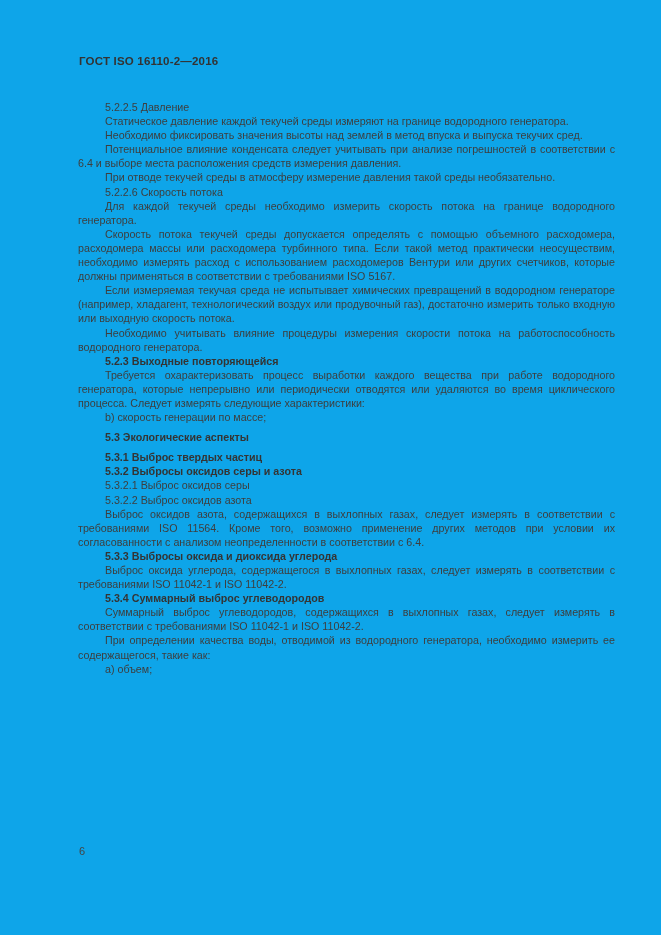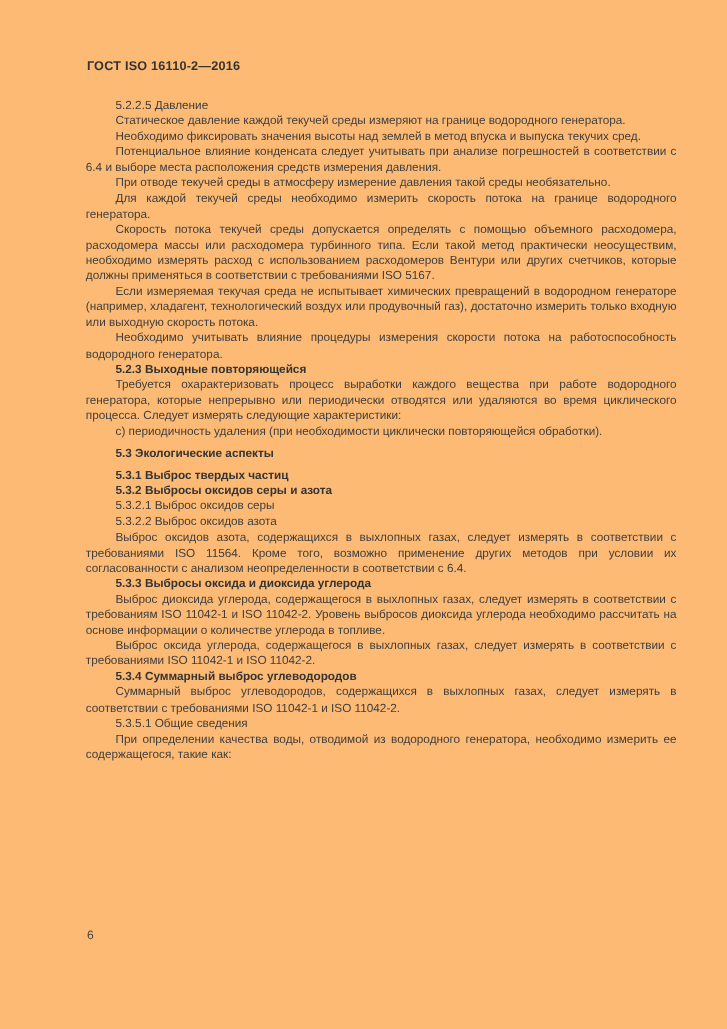--- a/index.html
+++ b/index.html
@@ -4,38 +4,38 @@
 <style>
   html, body {
     margin: 0;
     padding: 0;
     background: #ffffff;
   }
   .page {
     position: relative;
     width: 661px;
     height: 935px;
-    background: #fdba74;
+    background: #0ea5e9;
     font-family: "Liberation Sans", sans-serif;
     color: #3e3e3e;
     overflow: hidden;
   }
   .doc-header {
     position: absolute;
     left: 79px;
     top: 55px;
     font-size: 11.5px;
     font-weight: 700;
     color: #333333;
     letter-spacing: 0.2px;
   }
   .content {
     position: absolute;
     left: 78px;
-    top: 89px;
+    top: 100px;
     width: 537px;
     font-size: 10.7px;
     line-height: 14.1px;
     text-align: justify;
   }
   .content p {
     margin: 0;
     text-indent: 27px;
   }
   .content p.h-bold {
@@ -65,36 +65,36 @@
 
 <div class="page">
   <div class="doc-header">ГОСТ ISO 16110-2—2016</div>
 
   <div class="content" id="content">
       <p class="h-plain">5.2.2.5 Давление</p>
       <p class="p">Статическое давление каждой текучей среды измеряют на границе водородного генератора.</p>
       <p class="p">Необходимо фиксировать значения высоты над землей в метод впуска и выпуска текучих сред.</p>
       <p class="p">Потенциальное влияние конденсата следует учитывать при анализе погрешностей в соответствии с 6.4 и выборе места расположения средств измерения давления.</p>
       <p class="p">При отводе текучей среды в атмосферу измерение давления такой среды необязательно.</p>
+      <p class="h-plain">5.2.2.6 Скорость потока</p>
       <p class="p">Для каждой текучей среды необходимо измерить скорость потока на границе водородного генератора.</p>
       <p class="p">Скорость потока текучей среды допускается определять с помощью объемного расходомера, расходомера массы или расходомера турбинного типа. Если такой метод практически неосуществим, необходимо измерять расход с использованием расходомеров Вентури или других счетчиков, которые должны применяться в соответствии с требованиями ISO 5167.</p>
       <p class="p">Если измеряемая текучая среда не испытывает химических превращений в водородном генераторе (например, хладагент, технологический воздух или продувочный газ), достаточно измерить только входную или выходную скорость потока.</p>
       <p class="p">Необходимо учитывать влияние процедуры измерения скорости потока на работоспособность водородного генератора.</p>
       <p class="h-bold">5.2.3 Выходные повторяющейся</p>
       <p class="p">Требуется охарактеризовать процесс выработки каждого вещества при работе водородного генератора, которые непрерывно или периодически отводятся или удаляются во время циклического процесса. Следует измерять следующие характеристики:</p>
-      <p class="li">c) периодичность удаления (при необходимости циклически повторяющейся обработки).</p>
+      <p class="li">b) скорость генерации по массе;</p>
       <p class="h-bold gap">5.3 Экологические аспекты</p>
       <p class="h-bold gap">5.3.1 Выброс твердых частиц</p>
       <p class="h-bold">5.3.2 Выбросы оксидов серы и азота</p>
       <p class="h-plain">5.3.2.1 Выброс оксидов серы</p>
       <p class="h-plain">5.3.2.2 Выброс оксидов азота</p>
       <p class="p">Выброс оксидов азота, содержащихся в выхлопных газах, следует измерять в соответствии с требованиями ISO 11564. Кроме того, возможно применение других методов при условии их согласованности с анализом неопределенности в соответствии с 6.4.</p>
       <p class="h-bold">5.3.3 Выбросы оксида и диоксида углерода</p>
-      <p class="p">Выброс диоксида углерода, содержащегося в выхлопных газах, следует измерять в соответствии с требованиям ISO 11042-1 и ISO 11042-2. Уровень выбросов диоксида углерода необходимо рассчитать на основе информации о количестве углерода в топливе.</p>
       <p class="p">Выброс оксида углерода, содержащегося в выхлопных газах, следует измерять в соответствии с требованиями ISO 11042-1 и ISO 11042-2.</p>
       <p class="h-bold">5.3.4 Суммарный выброс углеводородов</p>
       <p class="p">Суммарный выброс углеводородов, содержащихся в выхлопных газах, следует измерять в соответствии с требованиями ISO 11042-1 и ISO 11042-2.</p>
-      <p class="h-plain">5.3.5.1 Общие сведения</p>
       <p class="p">При определении качества воды, отводимой из водородного генератора, необходимо измерить ее содержащегося, такие как:</p>
+      <p class="li">a) объем;</p>
     </div>
 
   <div class="page-number">6</div>
 </div>
 
 </body></html>

